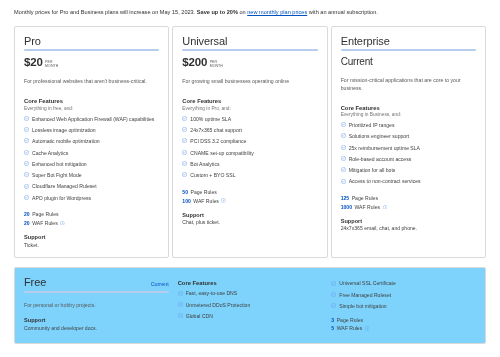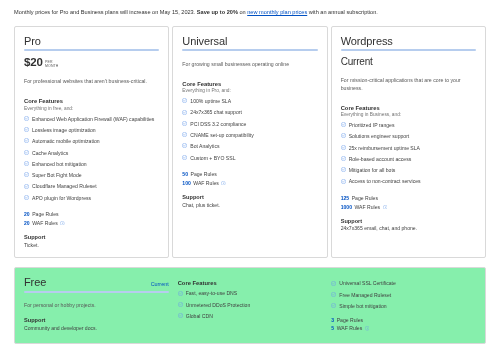--- a/index.html
+++ b/index.html
@@ -147,21 +147,21 @@
     font-size: 5.1px;
     color: #404040;
     line-height: 1.35;
   }
 
   
   .free-card {
     margin-top: 9px;
     border: 1px solid #d9d9d9;
     border-radius: 2px;
-    background: #86efac;
+    background: #7dd3fc;
     padding: 8px 9px 9px 9px;
     display: flex;
     gap: 9px;
   }
   .free-col-left  { flex: 1 1 0; min-width: 0; }
   .free-col-mid   { flex: 1 1 0; min-width: 0; padding-top: 4px; }
   .free-col-right { flex: 1 1 0; min-width: 0; padding-top: 4px; }
   .free-card .tagline { margin-top: 9px; margin-bottom: 8px; }
   .free-card .support-block { margin-top: 0; }
   .free-card .limits { margin-top: 7px; }
@@ -287,20 +287,27 @@
         <div class="support-title">Support</div>
         <div class="support-text">Ticket.</div>
       </div>
     </div>
 
     <div class="card">
       <div class="card-head">
         <div class="plan-name">Universal</div>
       </div>
       <div class="accent-rule"></div>
+      <div class="price-row">
+        <span class="price-amount">$200</span>
+        <span class="price-unit">
+          <span>PER</span><br>
+          <span>MONTH</span>
+        </span>
+      </div>
       <div class="tagline">For growing small businesses operating online</div>
       <div class="features-title">Core Features</div>
       <div class="features-sub">Everything in Pro, and:</div>
       <ul class="features">
         <li>
             <span class="check-icon">
               <svg viewBox="0 0 16 16">
                 <circle cx="8" cy="8" r="7" fill="none" stroke="#6c9ee8" stroke-width="1.6"></circle>
                 <path d="M4.7 8.2l2.2 2.2 4.4-4.6" fill="none" stroke="#6c9ee8" stroke-width="1.6" stroke-linecap="round" stroke-linejoin="round"></path>
               </svg>
@@ -371,21 +378,21 @@
         </div>
       </div>
       <div class="support-block">
         <div class="support-title">Support</div>
         <div class="support-text">Chat, plus ticket.</div>
       </div>
     </div>
 
     <div class="card">
       <div class="card-head">
-        <div class="plan-name">Wordpress</div>
+        <div class="plan-name">Enterprise</div>
       </div>
       <div class="accent-rule"></div>
       <div class="price-row">
         <span class="price-amount custom">Current</span>
       </div>
       <div class="tagline">For mission-critical applications that are core to your business.</div>
       <div class="features-title">Core Features</div>
       <div class="features-sub">Everything in Business, and:</div>
       <ul class="features">
         <li>

